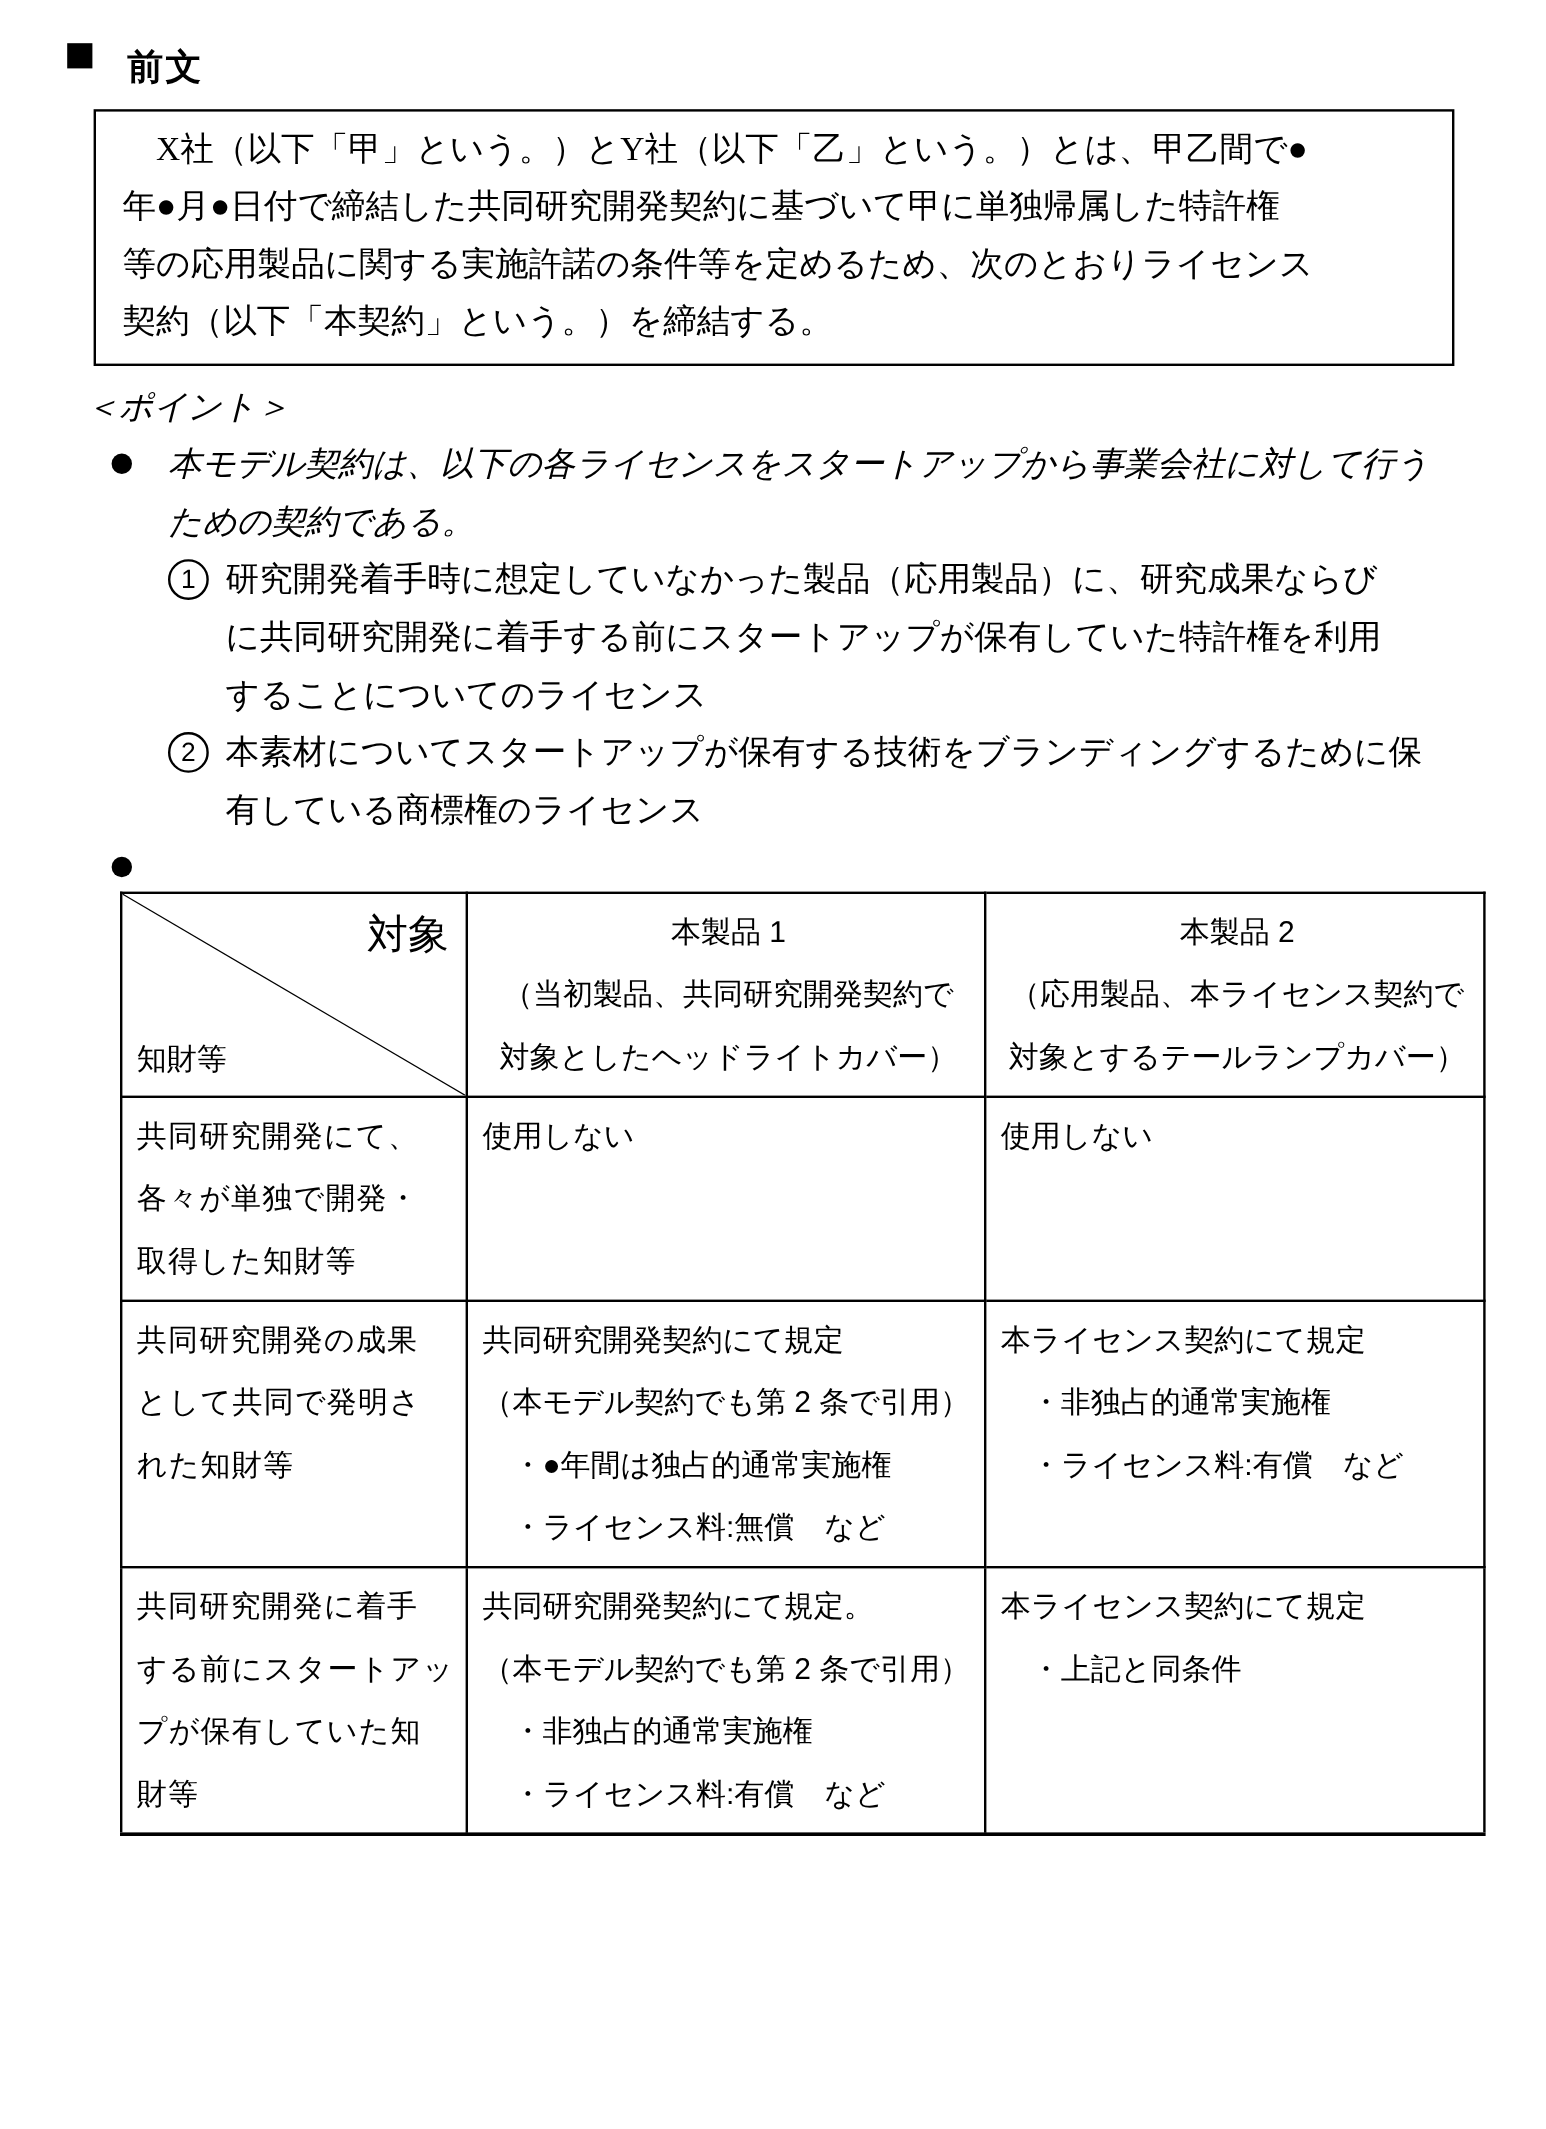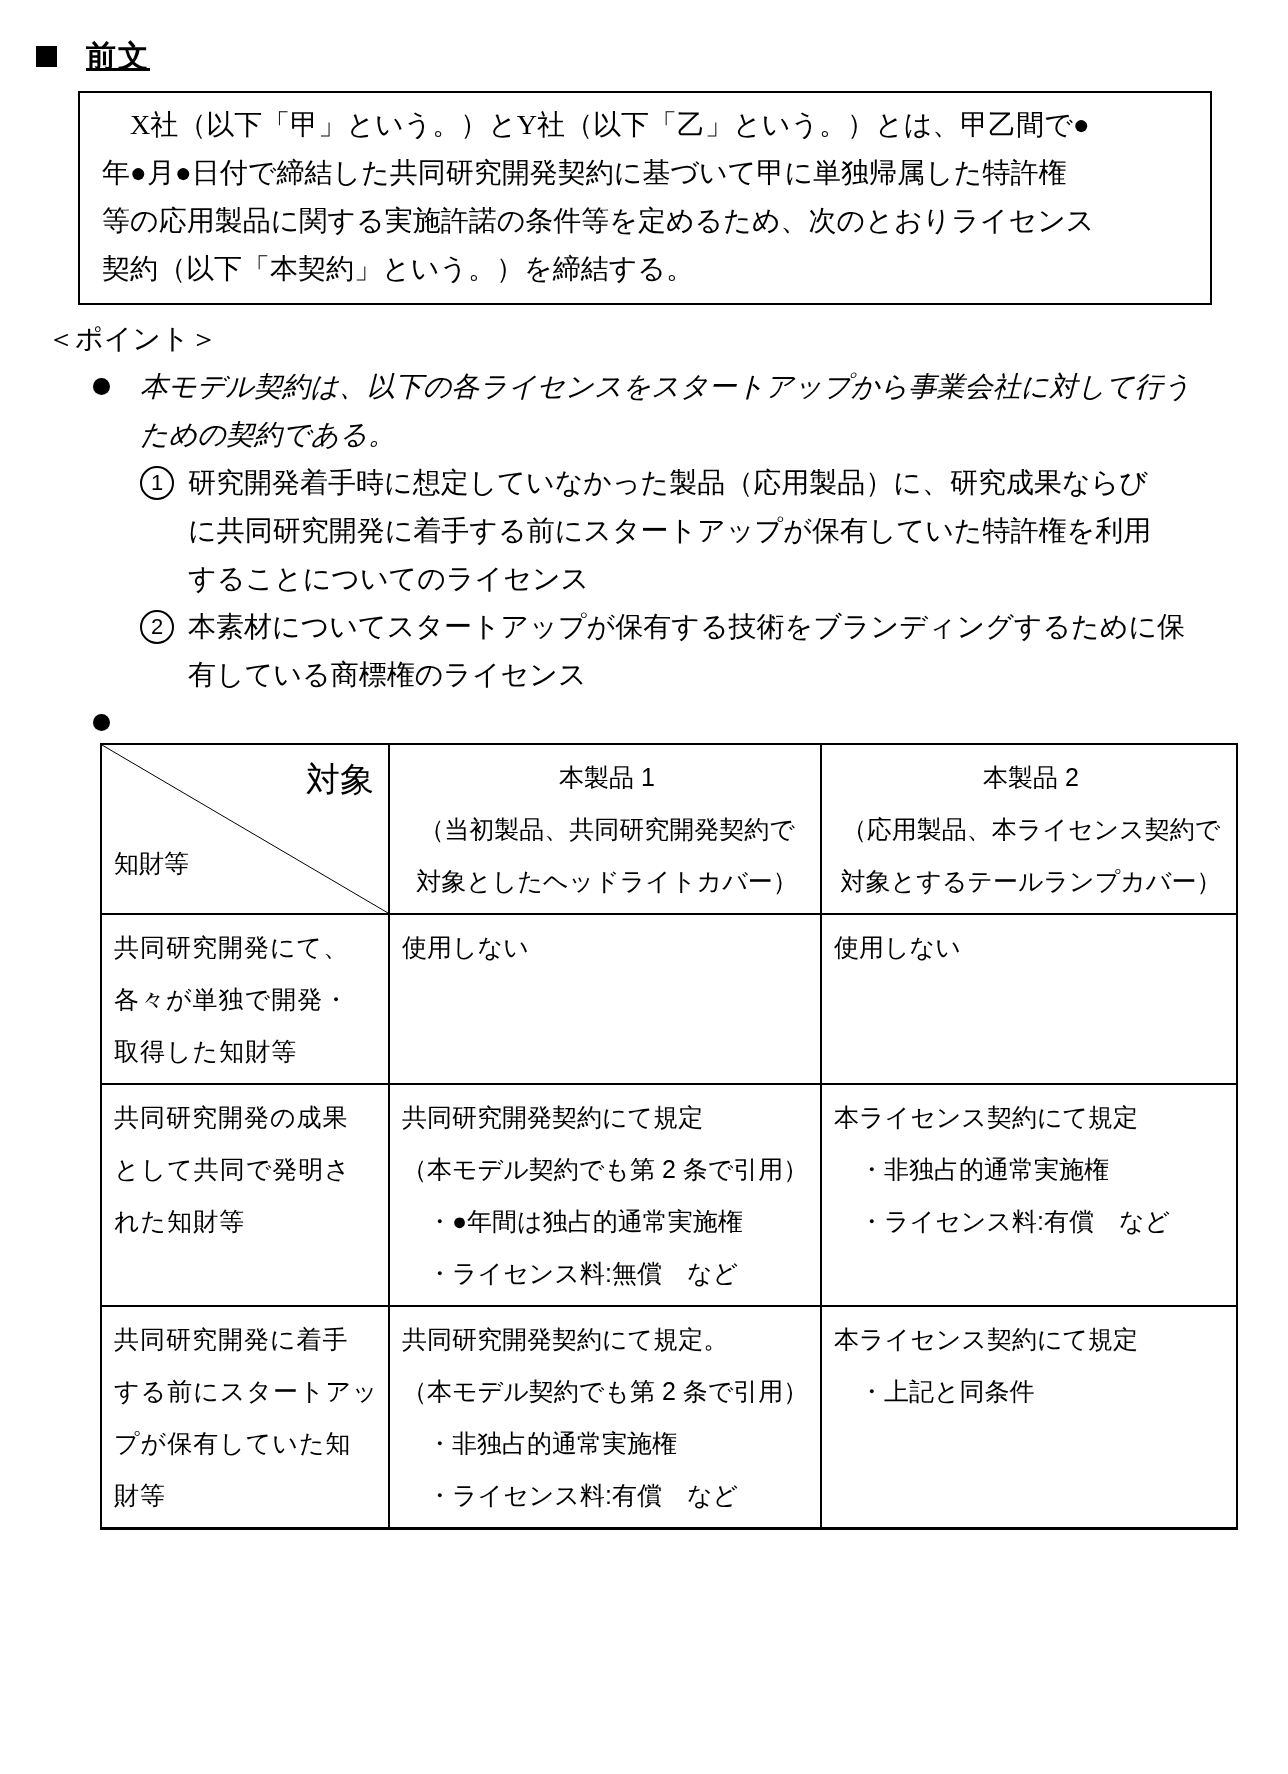--- a/index.html
+++ b/index.html
@@ -10,23 +10,21 @@
     overflow: hidden;
     color: #000000;
     font-family: "Liberation Sans", "DejaVu Sans", sans-serif;
     padding-top: 36px;
   }
   .prelines { white-space: pre-line; }
 
   
   .doc-heading {
     display: flex;
-    align-items: center;
-    margin-left: 36px;
-    text-decoration: underline;
+    margin-left: 56px;
   }
   .square-marker {
     width: 21px; height: 21px;
     background: #000;
     flex: 0 0 auto;
   }
   .doc-heading .title {
     margin-left: 29px;
     font-size: 30px;
     font-weight: bold;
@@ -42,23 +40,24 @@
   }
   .preamble-text {
     font-family: "Liberation Serif", "DejaVu Serif", serif;
     font-size: 28px;
     line-height: 48px;
     text-align: justify;
   }
 
   
   .points-heading {
-    margin: 10px 0 0 47px;
-    font-size: 28px;
-    line-height: 48px;
+    margin: 10px 0 0 71px;
+    font-size: 28px;
+    line-height: 48px;
+    font-style: italic;
   }
   .point {
     display: flex;
     margin-left: 93px;
     margin-top: 0;
   }
   .bullet-dot {
     flex: 0 0 auto;
     width: 17px; height: 17px;
     border-radius: 50%;
@@ -115,21 +114,21 @@
   col.c2 { width: 432px; }
   col.c3 { width: 416px; }
 
   th.corner-cell {
     position: relative;
     padding: 0;
     height: 162px;
   }
   .corner-cell svg { position: absolute; inset: 0; width: 100%; height: 100%; }
   .corner-top { position: absolute; top: 8px; right: 14px; font-size: 34px; }
-  .corner-bottom { position: absolute; bottom: 24px; left: 12px; font-size: 25px; }
+  .corner-bottom { position: absolute; bottom: 4px; left: 12px; font-size: 25px; }
 
   th.col-header { text-align: center; padding: 6px 4px; }
 
   td.row-header { letter-spacing: 1px; }
 </style>
 </head>
 <body>
 
 <div class="doc-heading">
   <div class="square-marker"></div>

